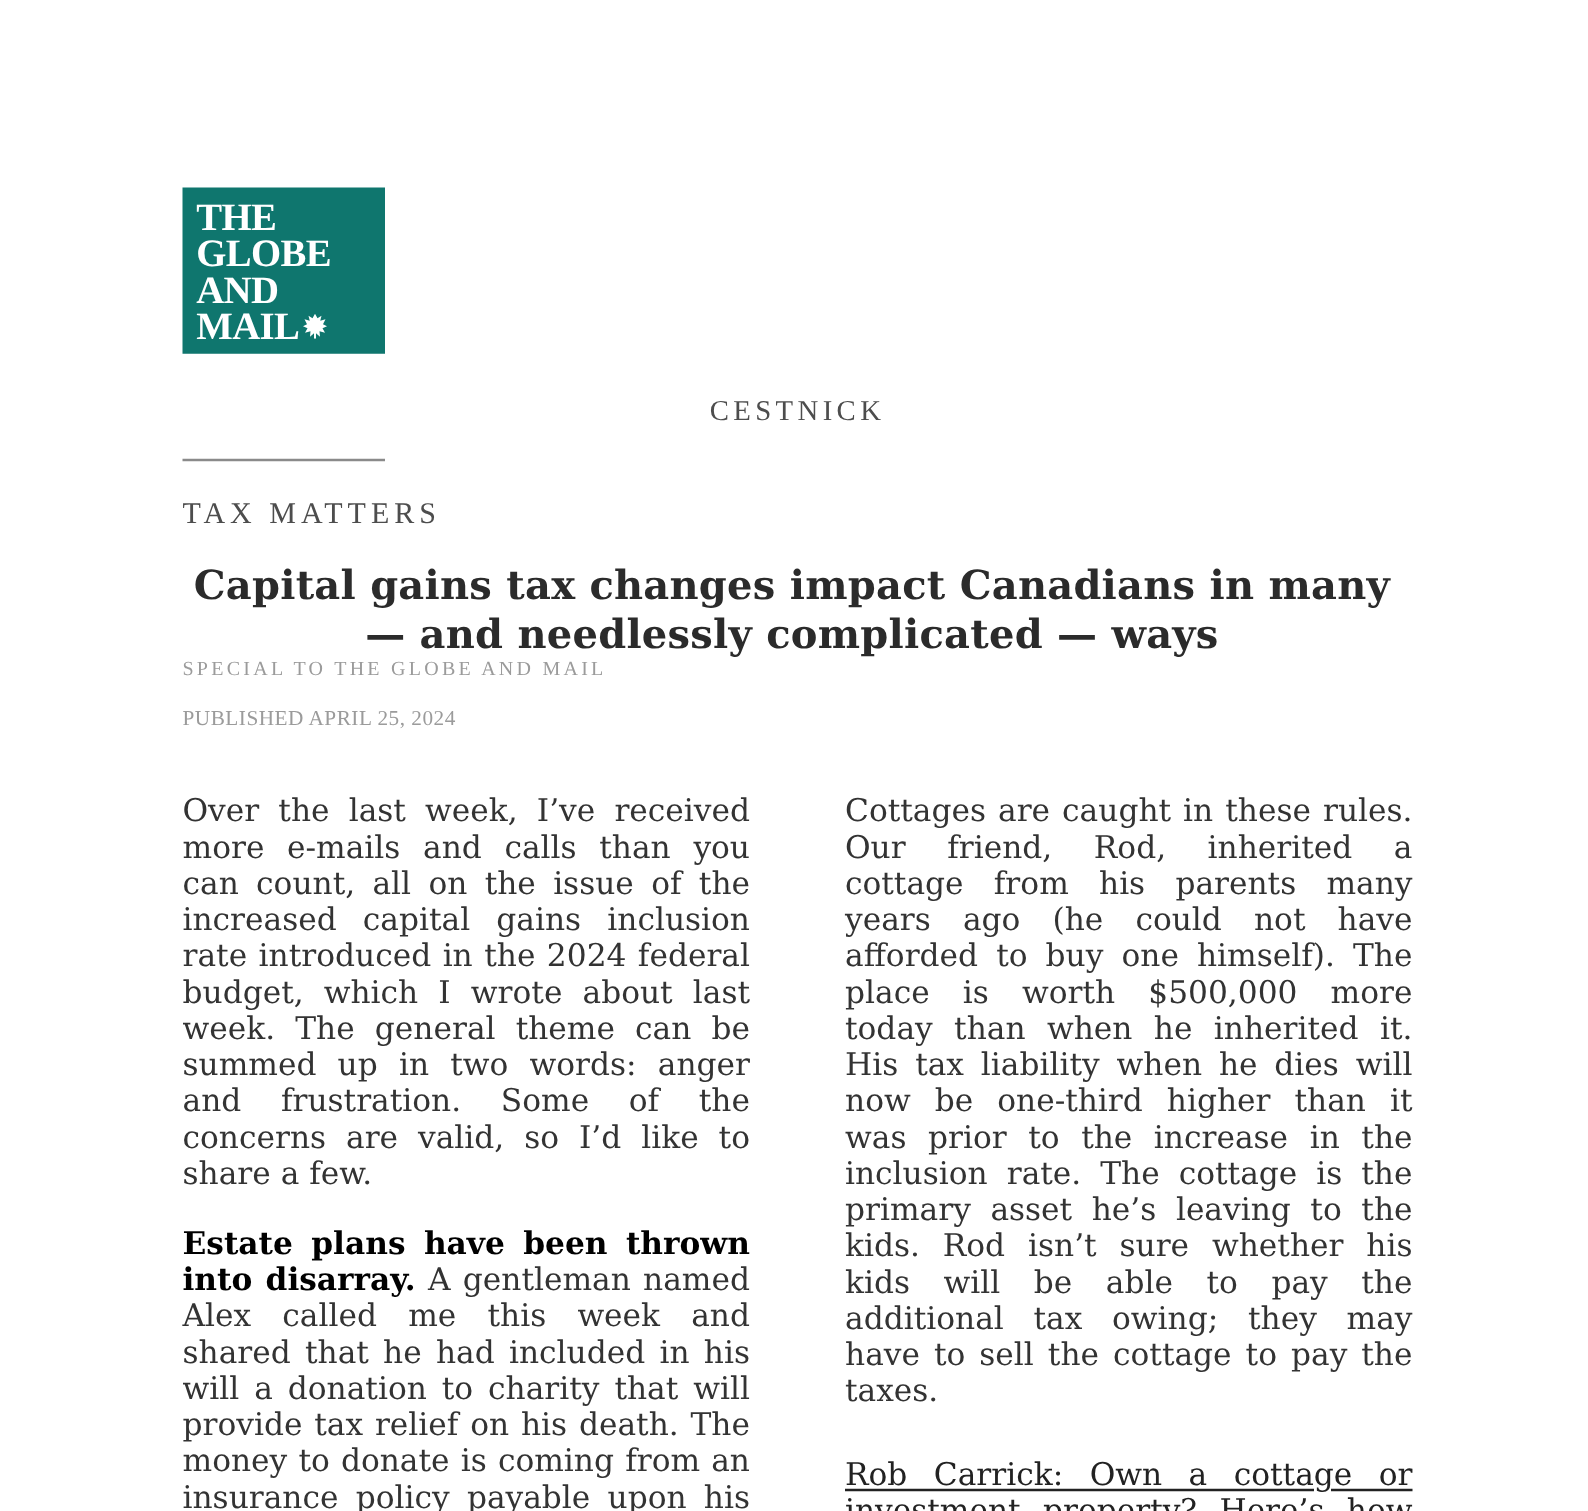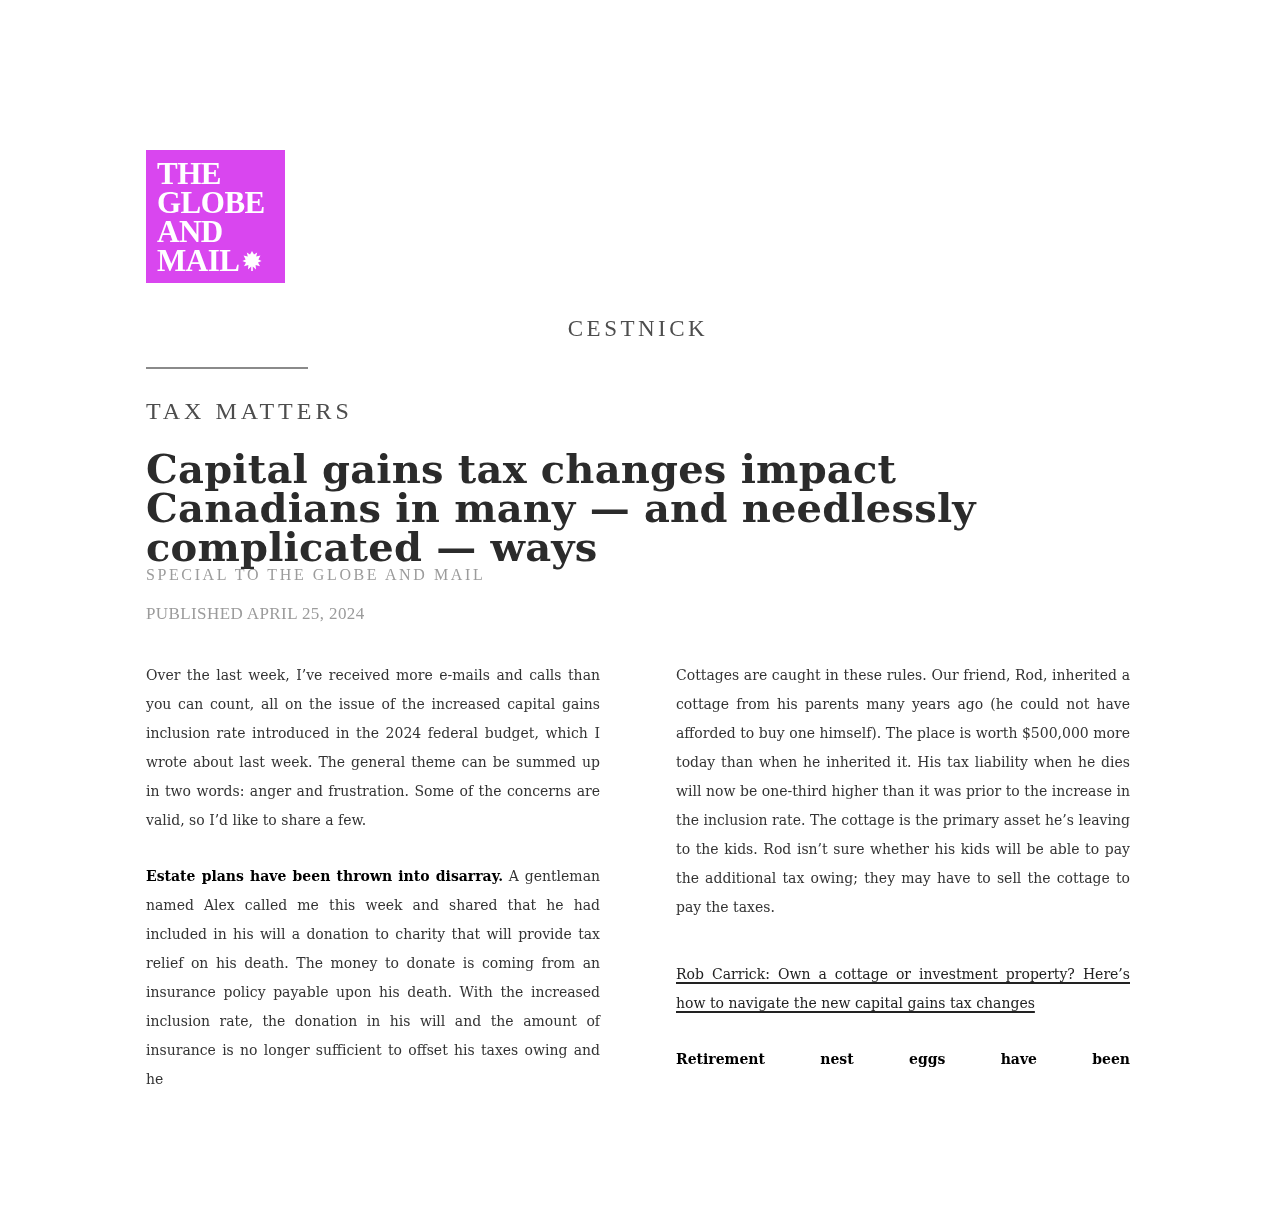--- a/index.html
+++ b/index.html
@@ -11,23 +11,23 @@
     position: relative;
     font-family: "DejaVu Serif", serif;
   }
   .page {
     padding: 150px 140px 0 146px;
   }
 
   
   .logo {
     display: block;
-    width: 139px;
+    width: 162px;
     height: 133px;
-    background: #d946ef;
+    background: #0f766e;
     color: #ffffff;
     padding: 9px 0 15px 11px;
     text-decoration: none;
     cursor: pointer;
   }
   .logo-line {
     font-family: "Liberation Serif", serif;
     font-weight: bold;
     font-size: 31px;
     line-height: 29px;
@@ -59,25 +59,26 @@
     font-size: 24px;
     letter-spacing: 4px;
     color: #4d4d4d;
   }
 
   
   .headline {
     margin-top: 24px;
     font-family: "DejaVu Serif", serif;
     font-weight: bold;
-    font-size: 40px;
+    font-size: 32px;
     line-height: 39px;
     letter-spacing: 0.2px;
     color: #2b2b2b;
     max-width: 975px;
+    text-align: center;
   }
   .byline {
     font-family: "Liberation Serif", serif;
     font-size: 16px;
     letter-spacing: 2.6px;
     color: #9b9b9b;
   }
   .published {
     margin-top: 20px;
     font-family: "Liberation Serif", serif;
@@ -90,25 +91,25 @@
   .columns {
     margin-top: 33px;
     display: flex;
     gap: 76px;
   }
   .col {
     width: 454px;
     flex: 0 0 454px;
   }
   .col p {
-    font-size: 14px;
+    font-size: 25px;
     line-height: 29px;
     color: #333333;
     text-align: justify;
-    margin: 4px 0 27px 0;
+    margin: 16px 0 27px 0;
   }
   .col p strong {
     font-weight: bold;
     color: #000000;
   }
   .col p.truncated {
     text-align-last: justify;
     margin-bottom: 0;
   }
   .link-para {

